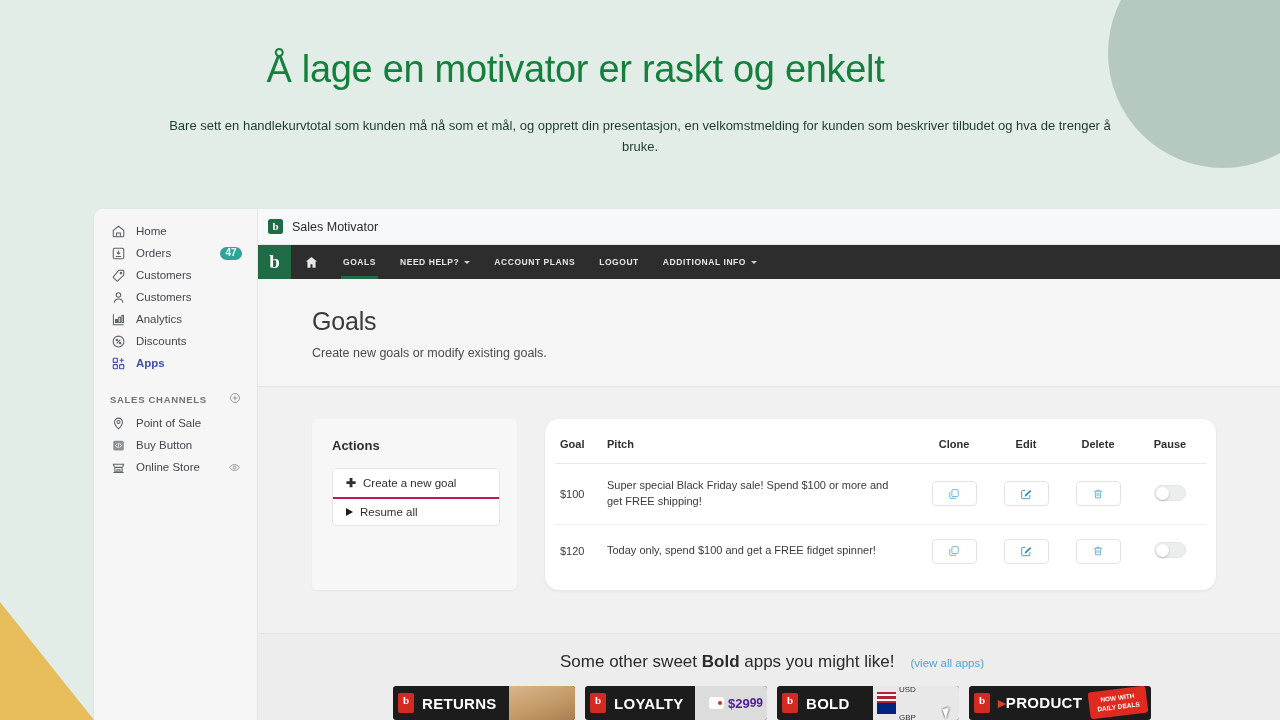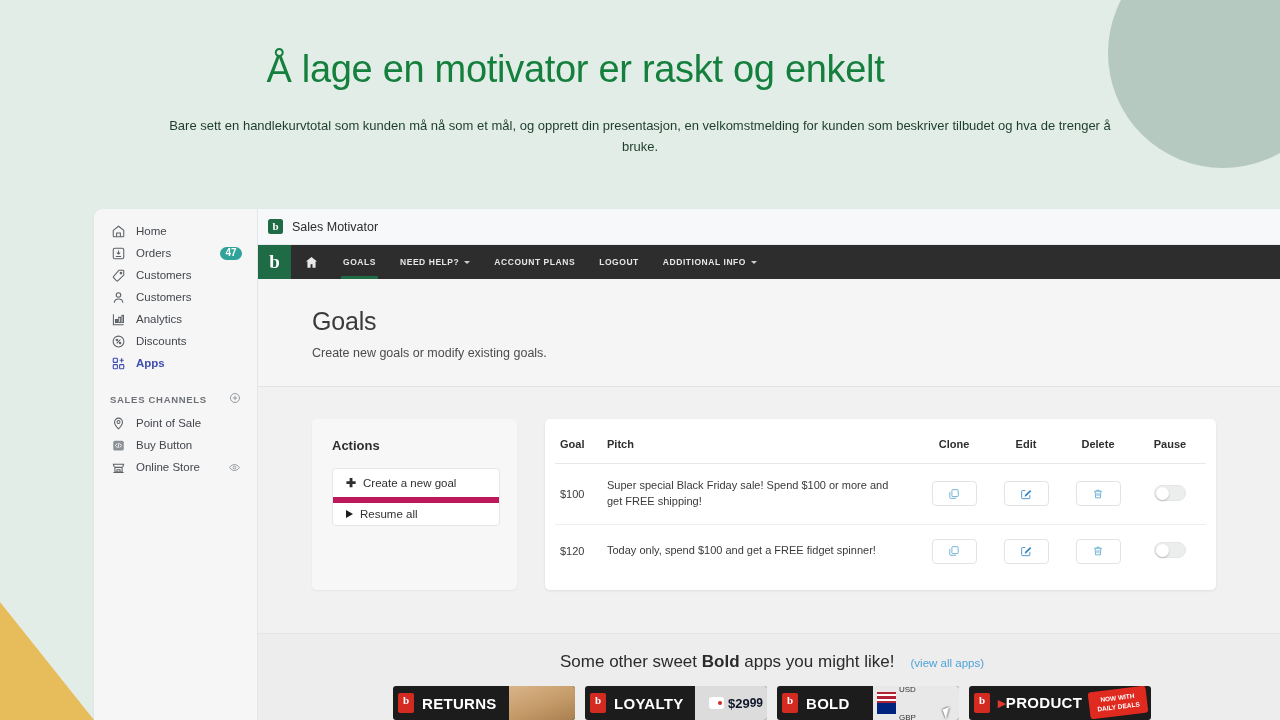--- a/index.html
+++ b/index.html
@@ -139,29 +139,29 @@
     background: #f7f7f7; border-radius: 5px;
     padding: 19px 17px 22px 20px;
     box-shadow: 0 1px 2px rgba(0,0,0,.05);
   }
   .actions-card h2 { font-size: 13px; font-weight: 700; color: #2e2e2e; margin-bottom: 15px; }
   .act-list { background: #fff; border: 1px solid #e6e6e6; border-radius: 4px; overflow: hidden; }
   .act-row {
     display: flex; align-items: center; gap: 7px;
     height: 28px; padding: 0 13px; font-size: 11.5px; color: #303030;
   }
-  .act-row + .act-row { border-top: 6px solid #be185d; }
+  .act-row + .act-row { border-top: 2px solid #be185d; }
   .plus-g { font-size: 12px; font-weight: 700; line-height: 1; }
   .play-g { width: 0; height: 0; border-left: 7px solid #1c1c1c;
             border-top: 4.5px solid transparent; border-bottom: 4.5px solid transparent; }
 
   
   .table-card {
     flex: 1; margin-right: 54px;
-    background: #fff; border-radius: 5px;
+    background: #fff; border-radius: 14px;
     box-shadow: 0 1px 3px rgba(0,0,0,.08);
     padding: 11px 10px 12px 10px;
   }
   table { width: 100%; border-collapse: collapse; }
   thead th {
     font-size: 11px; font-weight: 700; color: #2f2f2f;
     text-align: left; padding: 8px 0 13px 0;
     border-bottom: 1px solid #e8e8e8;
   }
   thead th.c { text-align: center; }
@@ -219,21 +219,21 @@
     margin-left: 8px; white-space: nowrap;
   }
   .pcard .ptxt .accent { color: #e03a2f; }
   .art-box {
     position: absolute; right: 0; top: 0; bottom: 0; width: 66px;
     background: linear-gradient(160deg,#d9b58a 0%,#c49a68 55%,#a87f4f 100%);
   }
   .art-price {
     position: absolute; right: 0; top: 0; bottom: 0; width: 72px;
     background: #dcdcdc; display: flex; align-items: center; justify-content: flex-end;
-    padding-right: 4px; color: #0f172a; font-size: 13px; font-weight: 700;
+    padding-right: 4px; color: #4c1d95; font-size: 13px; font-weight: 700;
   }
   .art-price .dot { width: 15px; height: 12px; background: #fff; border-radius: 3px;
                     margin-right: 4px; position: relative; }
   .art-price .dot::after { content:""; position:absolute; right:2px; top:4px;
                     width:4px; height:4px; border-radius:50%; background:#d32b21; }
   .art-curr {
     position: absolute; right: 0; top: 0; bottom: 0; width: 86px;
     background: #e8e8e8; font-size: 8px; color: #333;
     display: flex; flex-direction: column; justify-content: center; padding-left: 26px; gap: 19px;
   }

